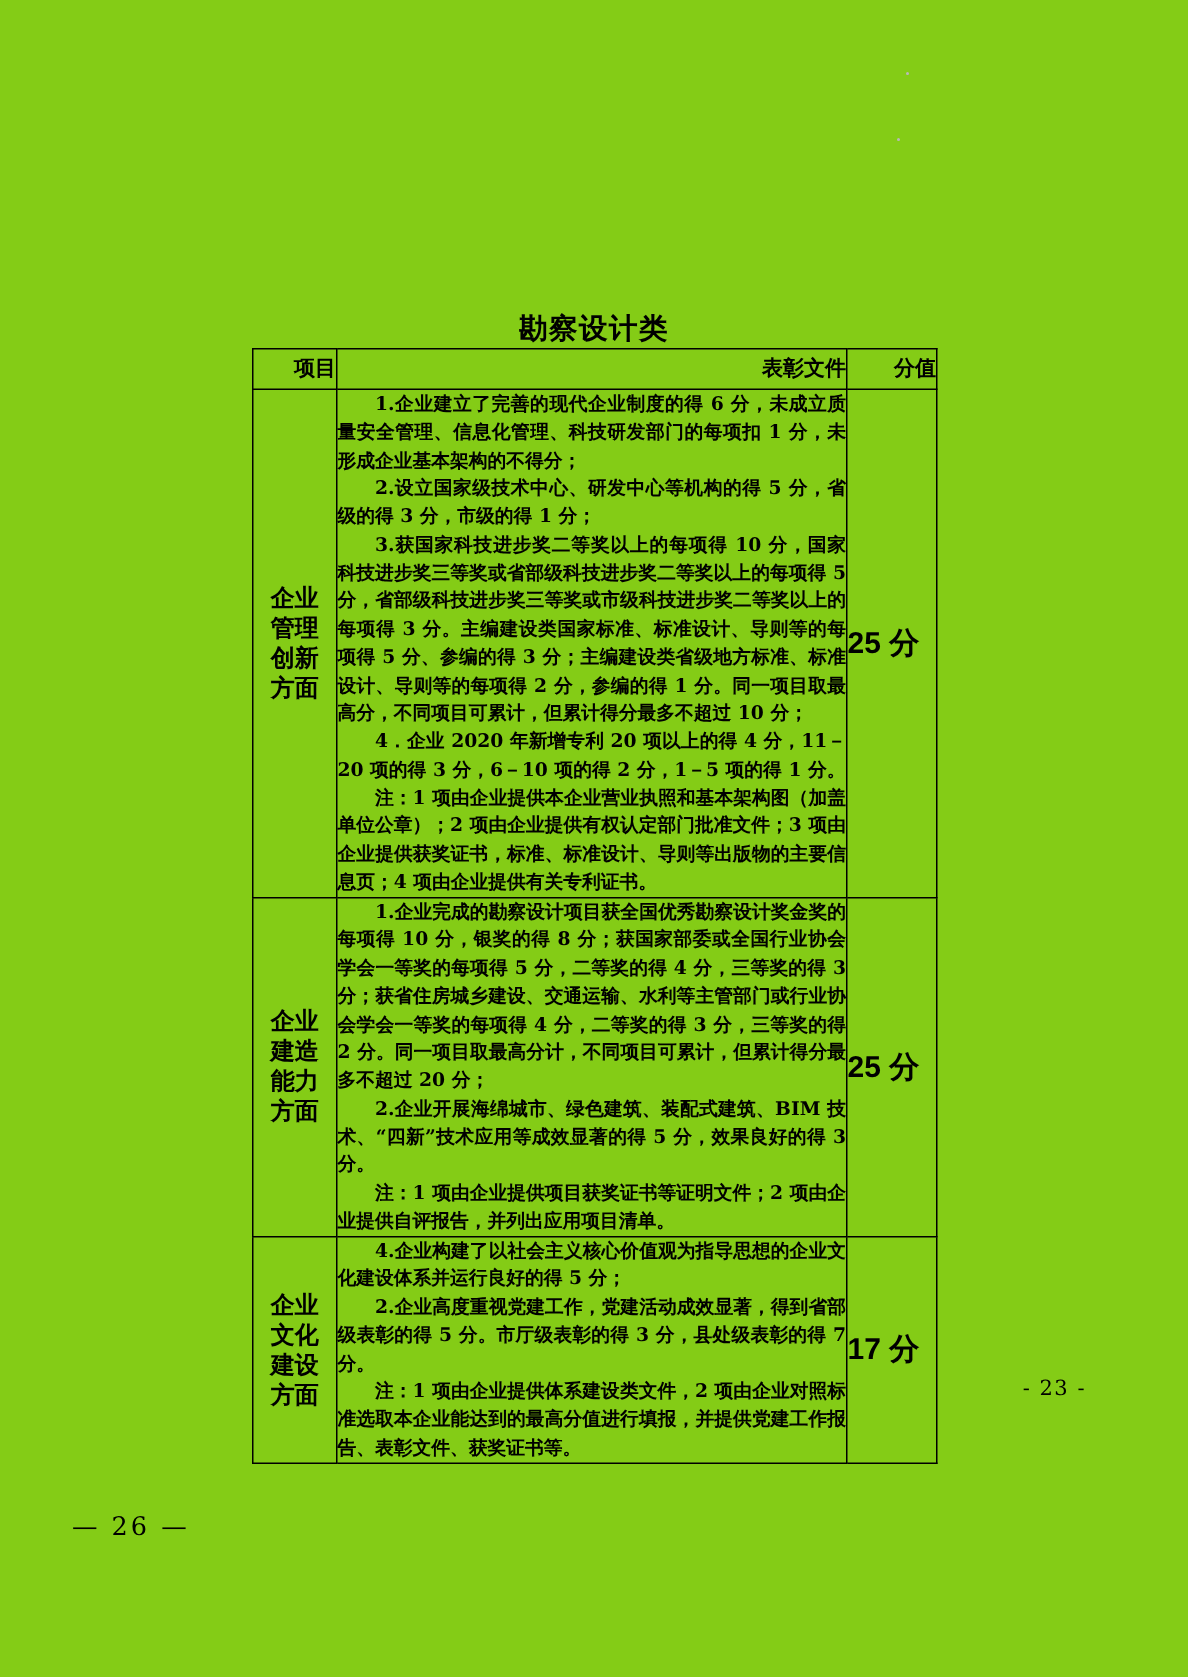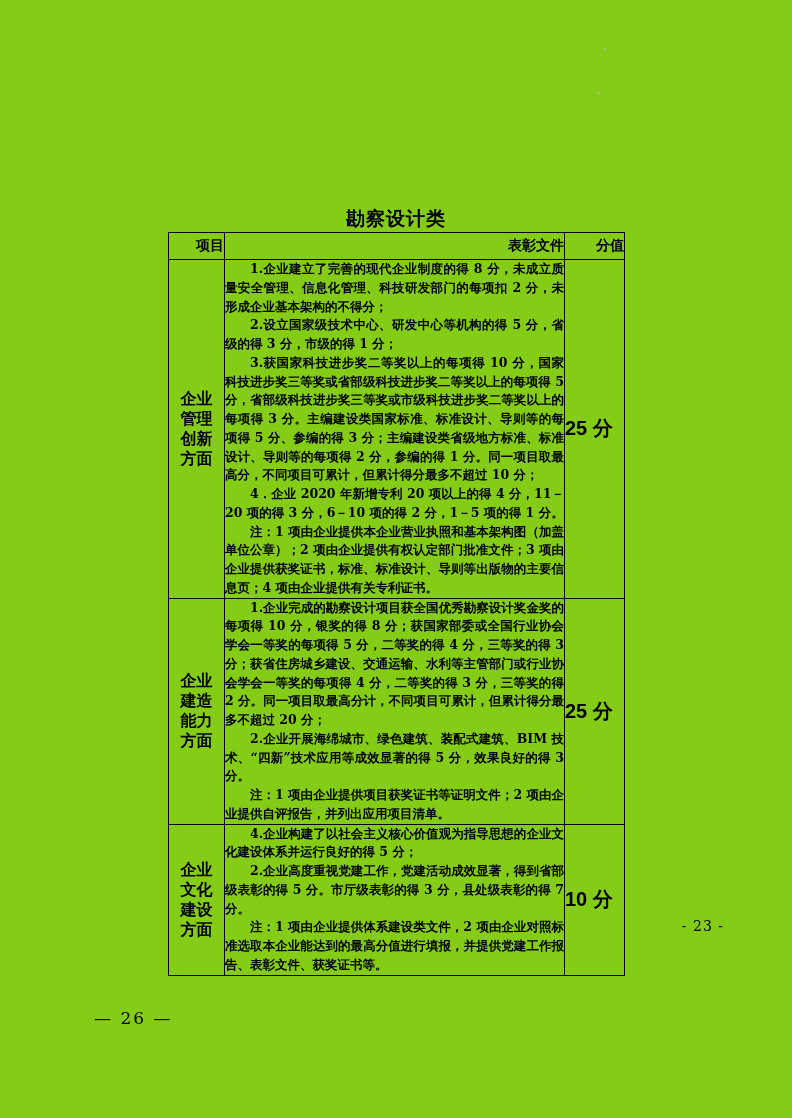--- a/index.html
+++ b/index.html
@@ -103,21 +103,21 @@
     font-size: 14px;
     font-family: "DejaVu Serif", "Liberation Serif", serif;
     letter-spacing: 1px;
   }
   .page-num-outer {
     position: absolute;
     left: 0;
     top: 1008px;
     width: 792px;
     text-align: left;
-    padding-left: 94px;
+    padding-left: 48px;
     box-sizing: border-box;
     font-size: 17px;
     font-family: "DejaVu Serif", "Liberation Serif", serif;
     letter-spacing: 2px;
   }
 </style>
 </head>
 <body>
 
 <div class="page">
@@ -141,21 +141,21 @@
       </tr>
 
       <tr>
         <td class="cell-item">
           <span>企业</span>
           <span>管理</span>
           <span>创新</span>
           <span>方面</span>
         </td>
         <td class="cell-std">
-          <p>1.企业建立了完善的现代企业制度的得 8 分，未成立质量安全管理、信息化管理、科技研发部门的每项扣 2 分，未形成企业基本架构的不得分；</p>
+          <p>1.企业建立了完善的现代企业制度的得 6 分，未成立质量安全管理、信息化管理、科技研发部门的每项扣 1 分，未形成企业基本架构的不得分；</p>
           <p>2.设立国家级技术中心、研发中心等机构的得 5 分，省级的得 3 分，市级的得 1 分；</p>
           <p>3.获国家科技进步奖二等奖以上的每项得 10 分，国家科技进步奖三等奖或省部级科技进步奖二等奖以上的每项得 5 分，省部级科技进步奖三等奖或市级科技进步奖二等奖以上的每项得 3 分。主编建设类国家标准、标准设计、导则等的每项得 5 分、参编的得 3 分；主编建设类省级地方标准、标准设计、导则等的每项得 2 分，参编的得 1 分。同一项目取最高分，不同项目可累计，但累计得分最多不超过 10 分；</p>
           <p>4．企业 2020 年新增专利 20 项以上的得 4 分，11－20 项的得 3 分，6－10 项的得 2 分，1－5 项的得 1 分。</p>
           <p>注：1 项由企业提供本企业营业执照和基本架构图（加盖单位公章）；2 项由企业提供有权认定部门批准文件；3 项由企业提供获奖证书，标准、标准设计、导则等出版物的主要信息页；4 项由企业提供有关专利证书。</p>
         </td>
         <td class="cell-score">25 分</td>
       </tr>
 
       <tr>
         <td class="cell-item">
@@ -177,21 +177,21 @@
           <span>企业</span>
           <span>文化</span>
           <span>建设</span>
           <span>方面</span>
         </td>
         <td class="cell-std">
           <p>4.企业构建了以社会主义核心价值观为指导思想的企业文化建设体系并运行良好的得 5 分；</p>
           <p>2.企业高度重视党建工作，党建活动成效显著，得到省部级表彰的得 5 分。市厅级表彰的得 3 分，县处级表彰的得 7 分。</p>
           <p>注：1 项由企业提供体系建设类文件，2 项由企业对照标准选取本企业能达到的最高分值进行填报，并提供党建工作报告、表彰文件、获奖证书等。</p>
         </td>
-        <td class="cell-score">10 分</td>
+        <td class="cell-score">17 分</td>
       </tr>
     </tbody>
   </table>
 
   <div class="page-num-inner">- 23 -</div>
   <div class="page-num-outer">— 26 —</div>
 
 </div>
 
 </body></html>

